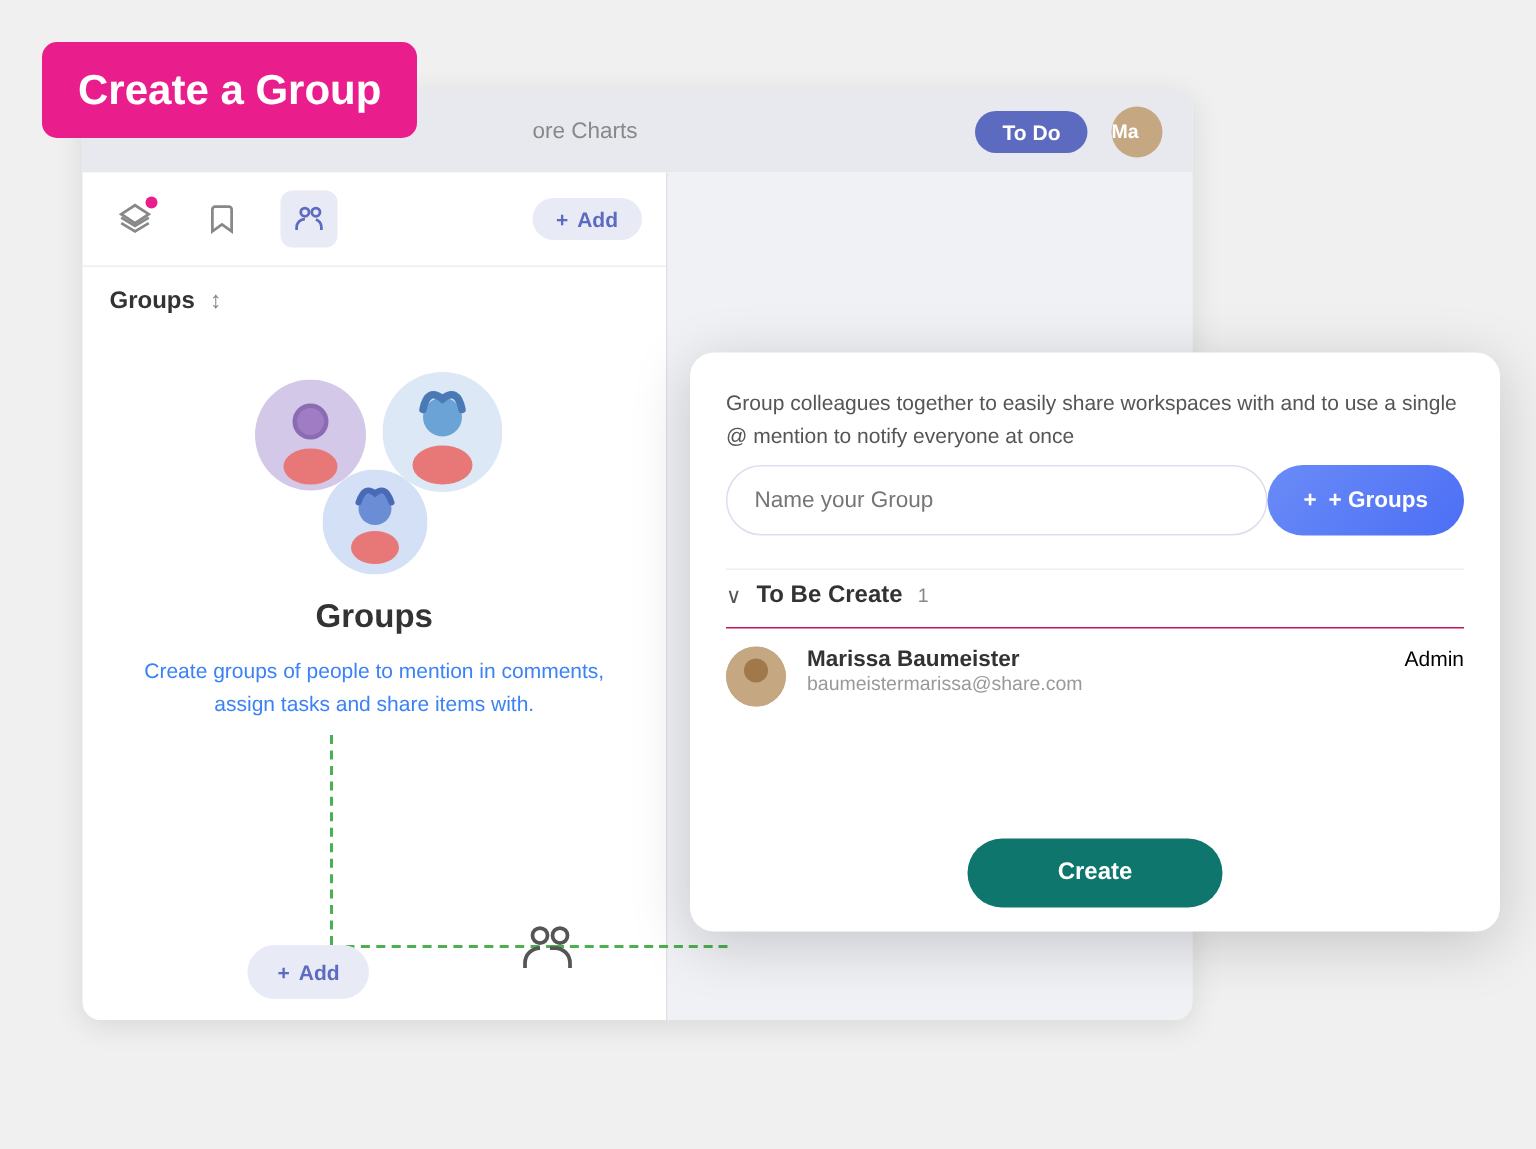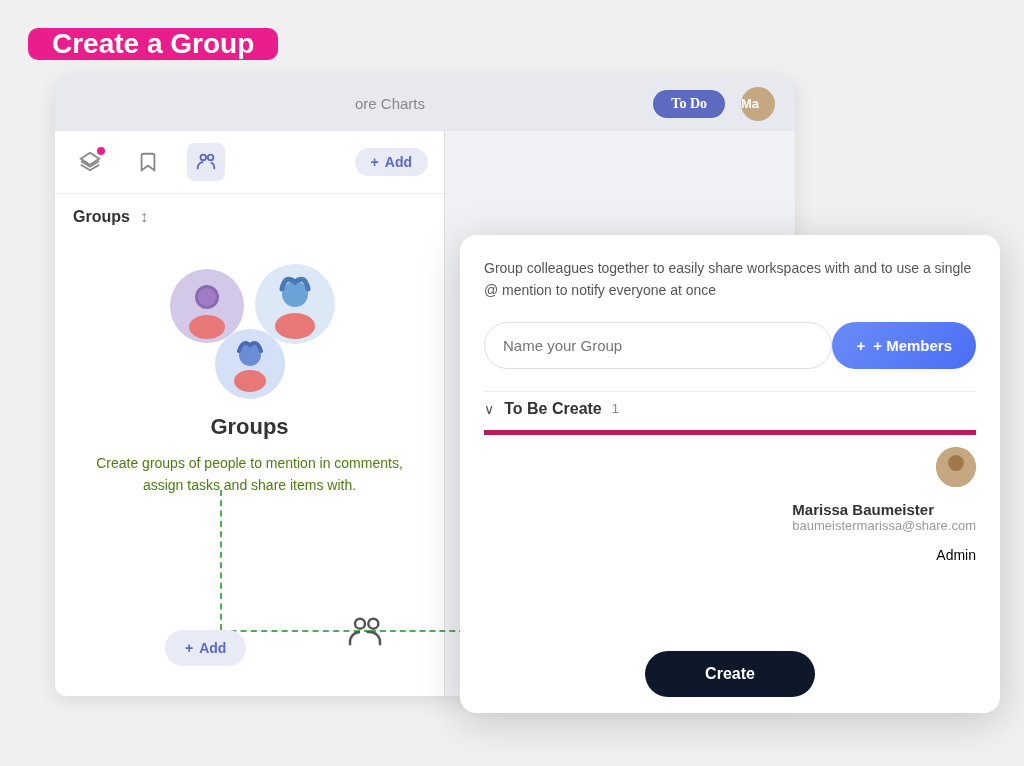--- a/index.html
+++ b/index.html
@@ -14,29 +14,29 @@
 
     
     .create-badge {
       position: absolute;
       top: 28px;
       left: 28px;
       background: #e91e8c;
       color: white;
       font-size: 28px;
       font-weight: 700;
-      padding: 0 24px;
+      padding: 16px 24px;
       border-radius: 10px;
       z-index: 100;
     }
 
     
     .bg-app {
       position: absolute;
-      top: 76px;
+      top: 60px;
       left: 55px;
       width: 740px;
       height: 620px;
       background: #f5f6fa;
       border-radius: 12px;
       box-shadow: 0 4px 20px rgba(0,0,0,0.1);
       overflow: hidden;
     }
 
     
@@ -58,21 +58,20 @@
       margin-right: auto;
       margin-left: 280px;
     }
     .todo-badge {
       background: #5c6bc0;
       color: white;
       padding: 6px 18px;
       border-radius: 20px;
       font-size: 14px;
       font-weight: 600;
-      font-family: Liberation Serif, serif;
     }
     .avatar-circle {
       width: 34px;
       height: 34px;
       border-radius: 50%;
       background: #c5a882;
       display: flex;
       align-items: center;
       justify-content: flex-start;
       font-size: 13px;
@@ -176,21 +175,21 @@
     }
 
     .groups-title {
       font-size: 22px;
       font-weight: 700;
       color: #333;
       margin-bottom: 12px;
     }
     .groups-desc {
       font-size: 14px;
-      color: #4d7c0f;
+      color: #3b82f6;
       text-align: center;
       line-height: 1.6;
     }
 
     
     .bottom-add-btn {
       position: absolute;
       bottom: 80px;
       left: 155px;
       background: #e8eaf6;
@@ -282,21 +281,21 @@
       opacity: 0.8;
     }
 
     .modal-body {
       padding: 22px 24px 0;
     }
     .modal-desc {
       font-size: 14px;
       color: #555;
       line-height: 1.6;
-      margin-bottom: 20px;
+      margin-bottom: 8px;
     }
 
     .modal-input-row {
       display: flex;
       margin-bottom: 22px;
       justify-content: center;
     }
     .group-name-input {
       flex: 1;
       padding: 14px 18px;
@@ -340,25 +339,24 @@
       color: #333;
     }
     .tba-count {
       font-size: 13px;
       color: #888;
     }
 
     
     .member-row {
       display: flex;
-      align-items: flex-end;
+      align-items: flex-start;
       gap: 14px;
       padding: 12px 0;
-      border-top: 5px solid #be185d;
-      flex-direction: column;
+      border-top: 1px solid #be185d;
     }
     .member-avatar {
       width: 40px;
       height: 40px;
       border-radius: 50%;
       background: #c5a882;
       display: flex;
       align-items: center;
       justify-content: center;
       color: white;
@@ -387,21 +385,21 @@
     .modal-empty-area {
       height: 60px;
     }
 
     .modal-footer {
       padding: 16px 24px;
       display: flex;
       justify-content: center;
     }
     .create-btn {
-      background: #0f172a;
+      background: #0f766e;
       color: white;
       border: none;
       border-radius: 30px;
       padding: 14px 60px;
       font-size: 16px;
       font-weight: 700;
       cursor: pointer;
     }
 
     
@@ -530,21 +528,21 @@
 <div class="modal-overlay">
 
 
   <div class="modal-body">
     <div class="modal-desc">Group colleagues together to easily share workspaces with and to use a single @ mention to notify everyone at once</div>
 
     <div class="modal-input-row">
       <input class="group-name-input" type="text" placeholder="Name your Group" style="">
       <button class="members-btn">
         <span>+</span>
-        <span>+ Members</span>
+        <span>+ Groups</span>
       </button>
     </div>
 
     <div class="to-be-added-header">
       <span class="chevron-icon">∨</span>
       <span class="tba-title">To Be Create</span>
       <span class="tba-count">1</span>
     </div>
 
     <div class="member-row">

